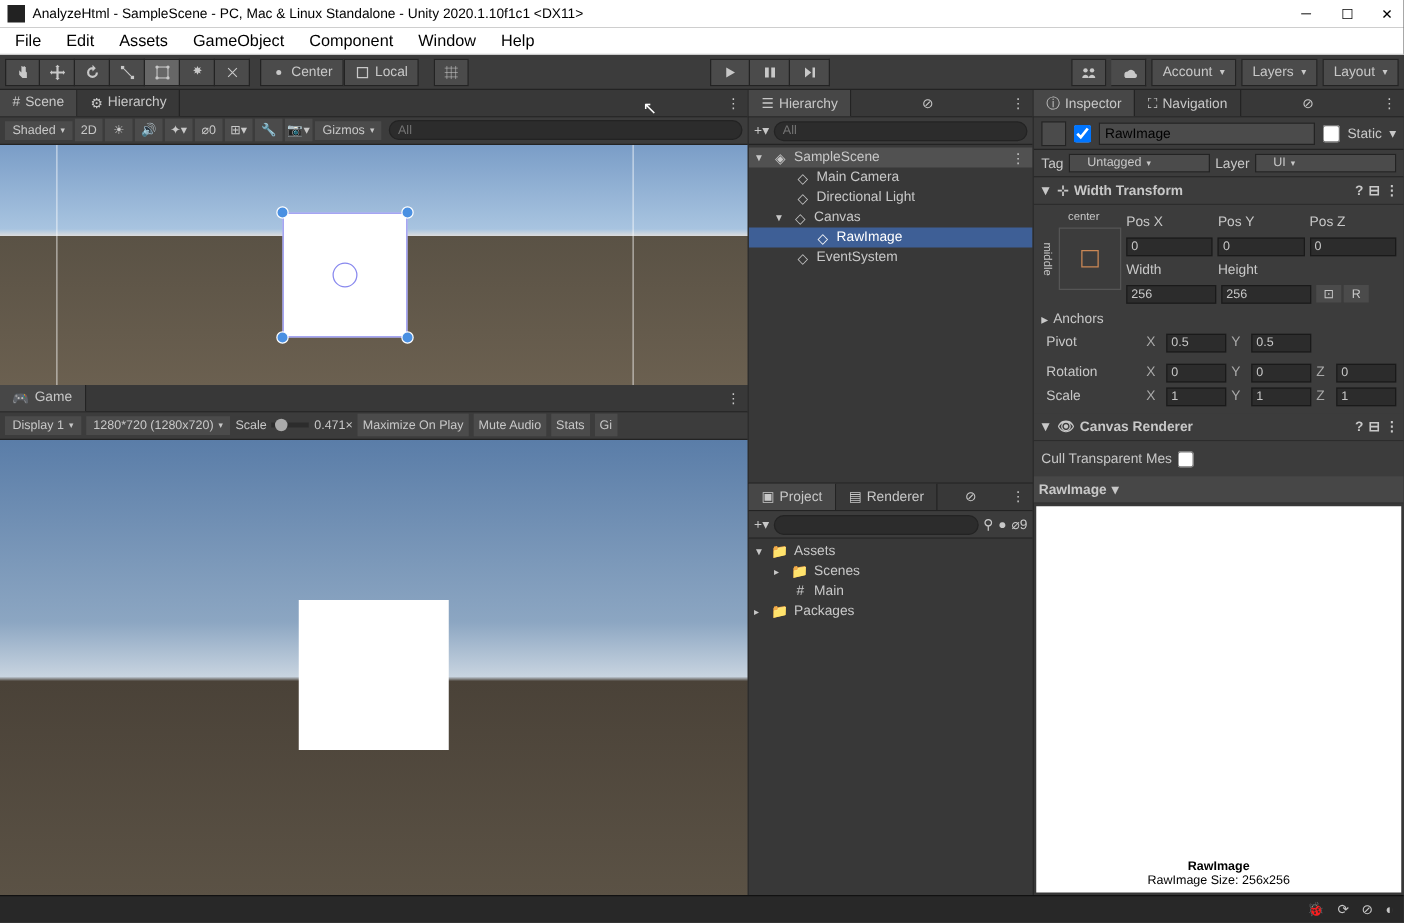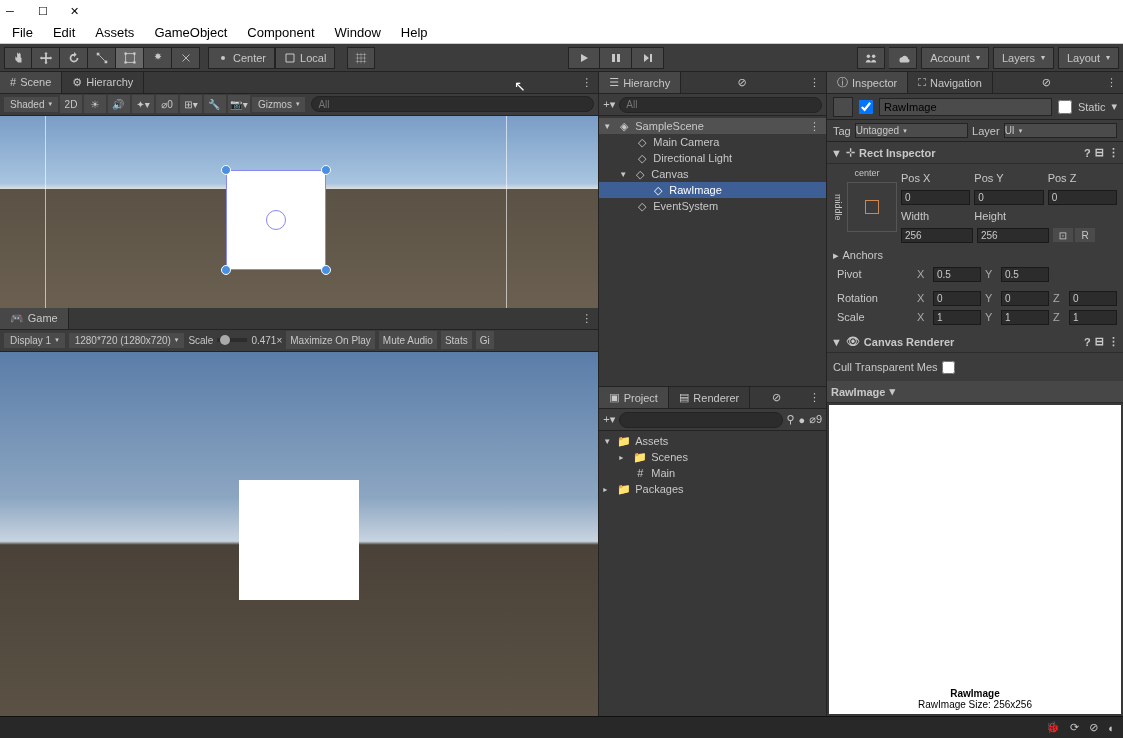--- a/index.html
+++ b/index.html
@@ -58,40 +58,44 @@
 .indent-2 { padding-left: 36px; }
 .indent-3 { padding-left: 52px; }
 .project-panel { height: 330px; display: flex; flex-direction: column; border-top: 1px solid #232323; }
 .project-tree { flex: 1; background: #383838; padding: 2px 0; }
 .inspector-content { flex: 1; background: #383838; overflow: auto; }
 .insp-header { height: 26px; background: #3c3c3c; display: flex; align-items: center; padding: 0 6px; gap: 6px; border-bottom: 1px solid #232323; }
 .insp-cube { width: 20px; height: 20px; background: #4b4b4b; border: 1px solid #232323; }
 .insp-check { width: 14px; height: 14px; }
 .insp-name { flex: 1; background: #4b4b4b; border: 1px solid #232323; padding: 2px 4px; font-size: 11px; }
 .insp-row { height: 22px; display: flex; align-items: center; padding: 0 6px; gap: 4px; background: #3c3c3c; border-bottom: 1px solid #232323; font-size: 11px; }
-.insp-dropdown { background: #4b4b4b; border: 1px solid #232323; padding: 1px 0; font-size: 10px; cursor: pointer; display: flex; align-items: center; gap: 4px; }
+.insp-dropdown { background: #4b4b4b; border: 1px solid #232323; padding: 1px 14px; font-size: 10px; cursor: pointer; display: flex; align-items: center; gap: 4px; }
 .insp-dropdown::after { content: '▾'; font-size: 7px; }
 .component-header { height: 22px; background: #3c3c3c; display: flex; align-items: center; padding: 0 4px; gap: 4px; border-bottom: 1px solid #2c2c2c; font-size: 11px; font-weight: bold; }
 .component-body { background: #3c3c3c; padding: 4px 6px; }
 .prop-row { display: flex; align-items: center; height: 18px; font-size: 11px; gap: 4px; margin: 1px 0; }
 .prop-label { width: 80px; padding-left: 4px; }
 .prop-axis { width: 12px; color: #aaa; }
 .prop-input { width: 48px; height: 15px; background: #2c2c2c; border: 1px solid #1a1a1a; color: #c8c8c8; padding: 0 3px; font-size: 10px; }
 .anchor-box { width: 50px; height: 50px; border: 1px solid #555; position: relative; margin: 4px; }
 .anchor-inner { position: absolute; left: 35%; top: 35%; width: 30%; height: 30%; border: 1px solid #c85; }
 .rawimage-preview { flex: 1; background: #fff; margin: 2px; position: relative; }
 .preview-text { position: absolute; bottom: 4px; left: 0; right: 0; text-align: center; font-size: 10px; color: #000; text-shadow: 0 0 2px #fff; }
 .bottom-status { height: 22px; background: #282828; border-top: 1px solid #111; display: flex; align-items: center; justify-content: flex-end; padding: 0 8px; gap: 10px; }
 svg { fill: currentColor; }
 .cursor-ptr { position: absolute; left: 514px; top: 78px; font-size: 14px; color: #fff; pointer-events: none; }
 </style>
 </head>
 <body>
 
 <div class="titlebar">
+  <div class="titlebar-left">
+    <div style="width:14px;height:14px;background:#222"></div>
+    <span class="titlebar-title">AnalyzeHtml - SampleScene - PC, Mac &amp; Linux Standalone - Unity 2020.1.10f1c1 &lt;DX11&gt;</span>
+  </div>
   <div class="titlebar-buttons">
     <span class="titlebar-btn">─</span>
     <span class="titlebar-btn">☐</span>
     <span class="titlebar-btn">✕</span>
   </div>
 </div>
 
 <div class="menubar">
   <div class="menu-item">File</div>
   <div class="menu-item">Edit</div>
@@ -409,21 +413,21 @@
           </div>
         <span>Layer</span>
         <div class="insp-dropdown" style="flex:1">
             <span>UI</span>
           </div>
       </div>
 
       <div class="component-header">
         <span>▼</span>
           <span>⊹</span>
-        <span style="flex:1">Rect Inspector</span>
+        <span style="flex:1">Width Transform</span>
         <span>?</span>
         <span>⊟</span>
         <span>⋮</span>
       </div>
       <div class="component-body">
         <div style="display:flex">
           <div style="display:flex;flex-direction:column;align-items:center">
             <span style="font-size:9px">center</span>
             <div style="display:flex;align-items:center">
               <span style="writing-mode:vertical-lr;font-size:9px">middle</span>

